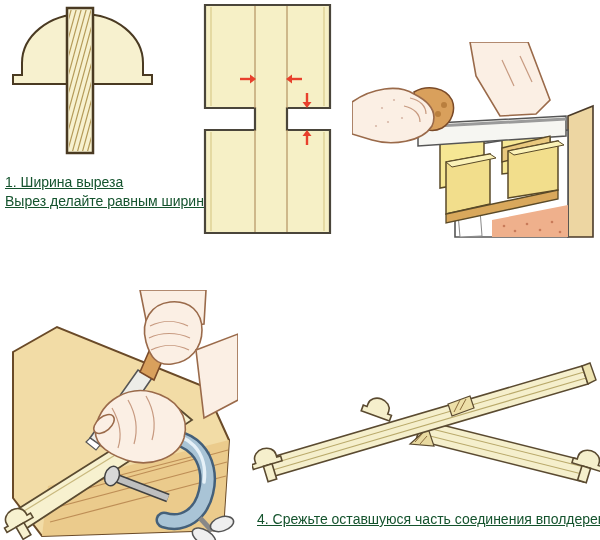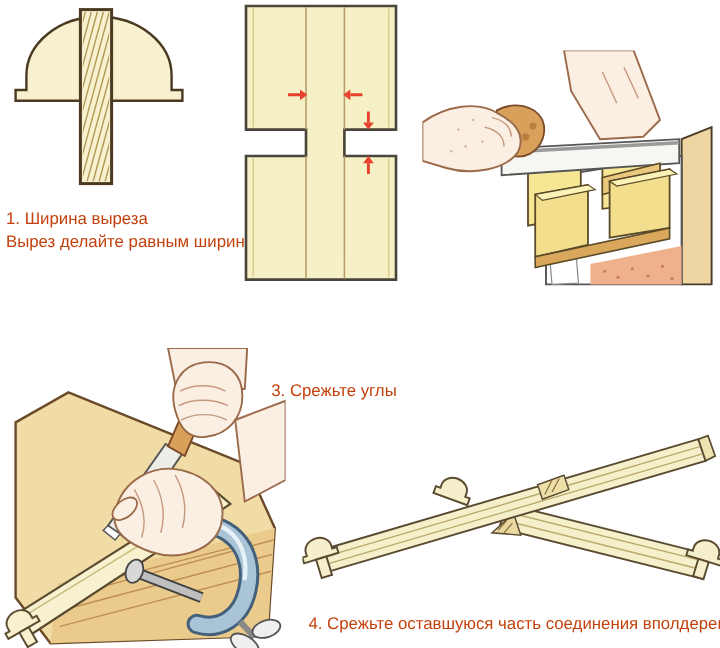--- a/index.html
+++ b/index.html
@@ -1,19 +1,19 @@
 <!DOCTYPE html>
 <html><head>
 <meta charset="utf-8">
 <style>
   html,body{margin:0;padding:0;background:#ffffff;}
   #canvas{position:relative;width:600px;height:540px;background:#ffffff;overflow:hidden;
           font-family:"Liberation Sans",sans-serif;}
   .fig{position:absolute;}
-  .caption{position:absolute;font-size:14px;line-height:19px;color:#c2410c;white-space:nowrap;}
+  .caption{position:absolute;font-size:14px;line-height:19px;color:#14532d;white-space:nowrap;text-decoration:underline;}
   .caption .ln{display:block;}
 </style>
 </head>
 <body>
 
 <div id="canvas">
 
   <svg class="fig" style="left:10px;top:5px" width="175" height="160" viewBox="0 0 175 160">
     <g>
       <path d="M12,58 A60.5,49 0 0 1 133,58 L133,70 L142,70 L142,79 L3,79 L3,70 L12,70 Z" fill="#F7F1CF" stroke="#4A3A22" stroke-width="2"></path>
@@ -130,21 +130,20 @@
         <circle cx="30" cy="66" r="1.1"></circle>
           <circle cx="42" cy="58" r="1.1"></circle>
           <circle cx="36" cy="80" r="1.1"></circle>
         <circle cx="50" cy="76" r="1.1"></circle>
           <circle cx="24" cy="84" r="1.1"></circle>
       </g>
     </g>
   </svg>
 
 
-  <div class="caption" style="left:226px;top:316px">3. Срежьте углы</div>
 
   <svg class="fig" style="left:0px;top:290px" width="238" height="250" viewBox="0 0 238 250">
 
     <g>
       <polygon points="13,62 57,37 205,97 229,150 223,240 42,246 13,208" fill="#F2DCA6" stroke="#6A4A28" stroke-width="2"></polygon>
       <polygon points="48,196 229,150 223,240 42,246" fill="#EBCB8C" stroke="none"></polygon>
       <g stroke="#BE8E56" stroke-width="1.2">
         <line x1="50" y1="232" x2="226" y2="186"></line>
         <line x1="46" y1="220" x2="227" y2="172"></line>
         <line x1="52" y1="208" x2="228" y2="160"></line>

